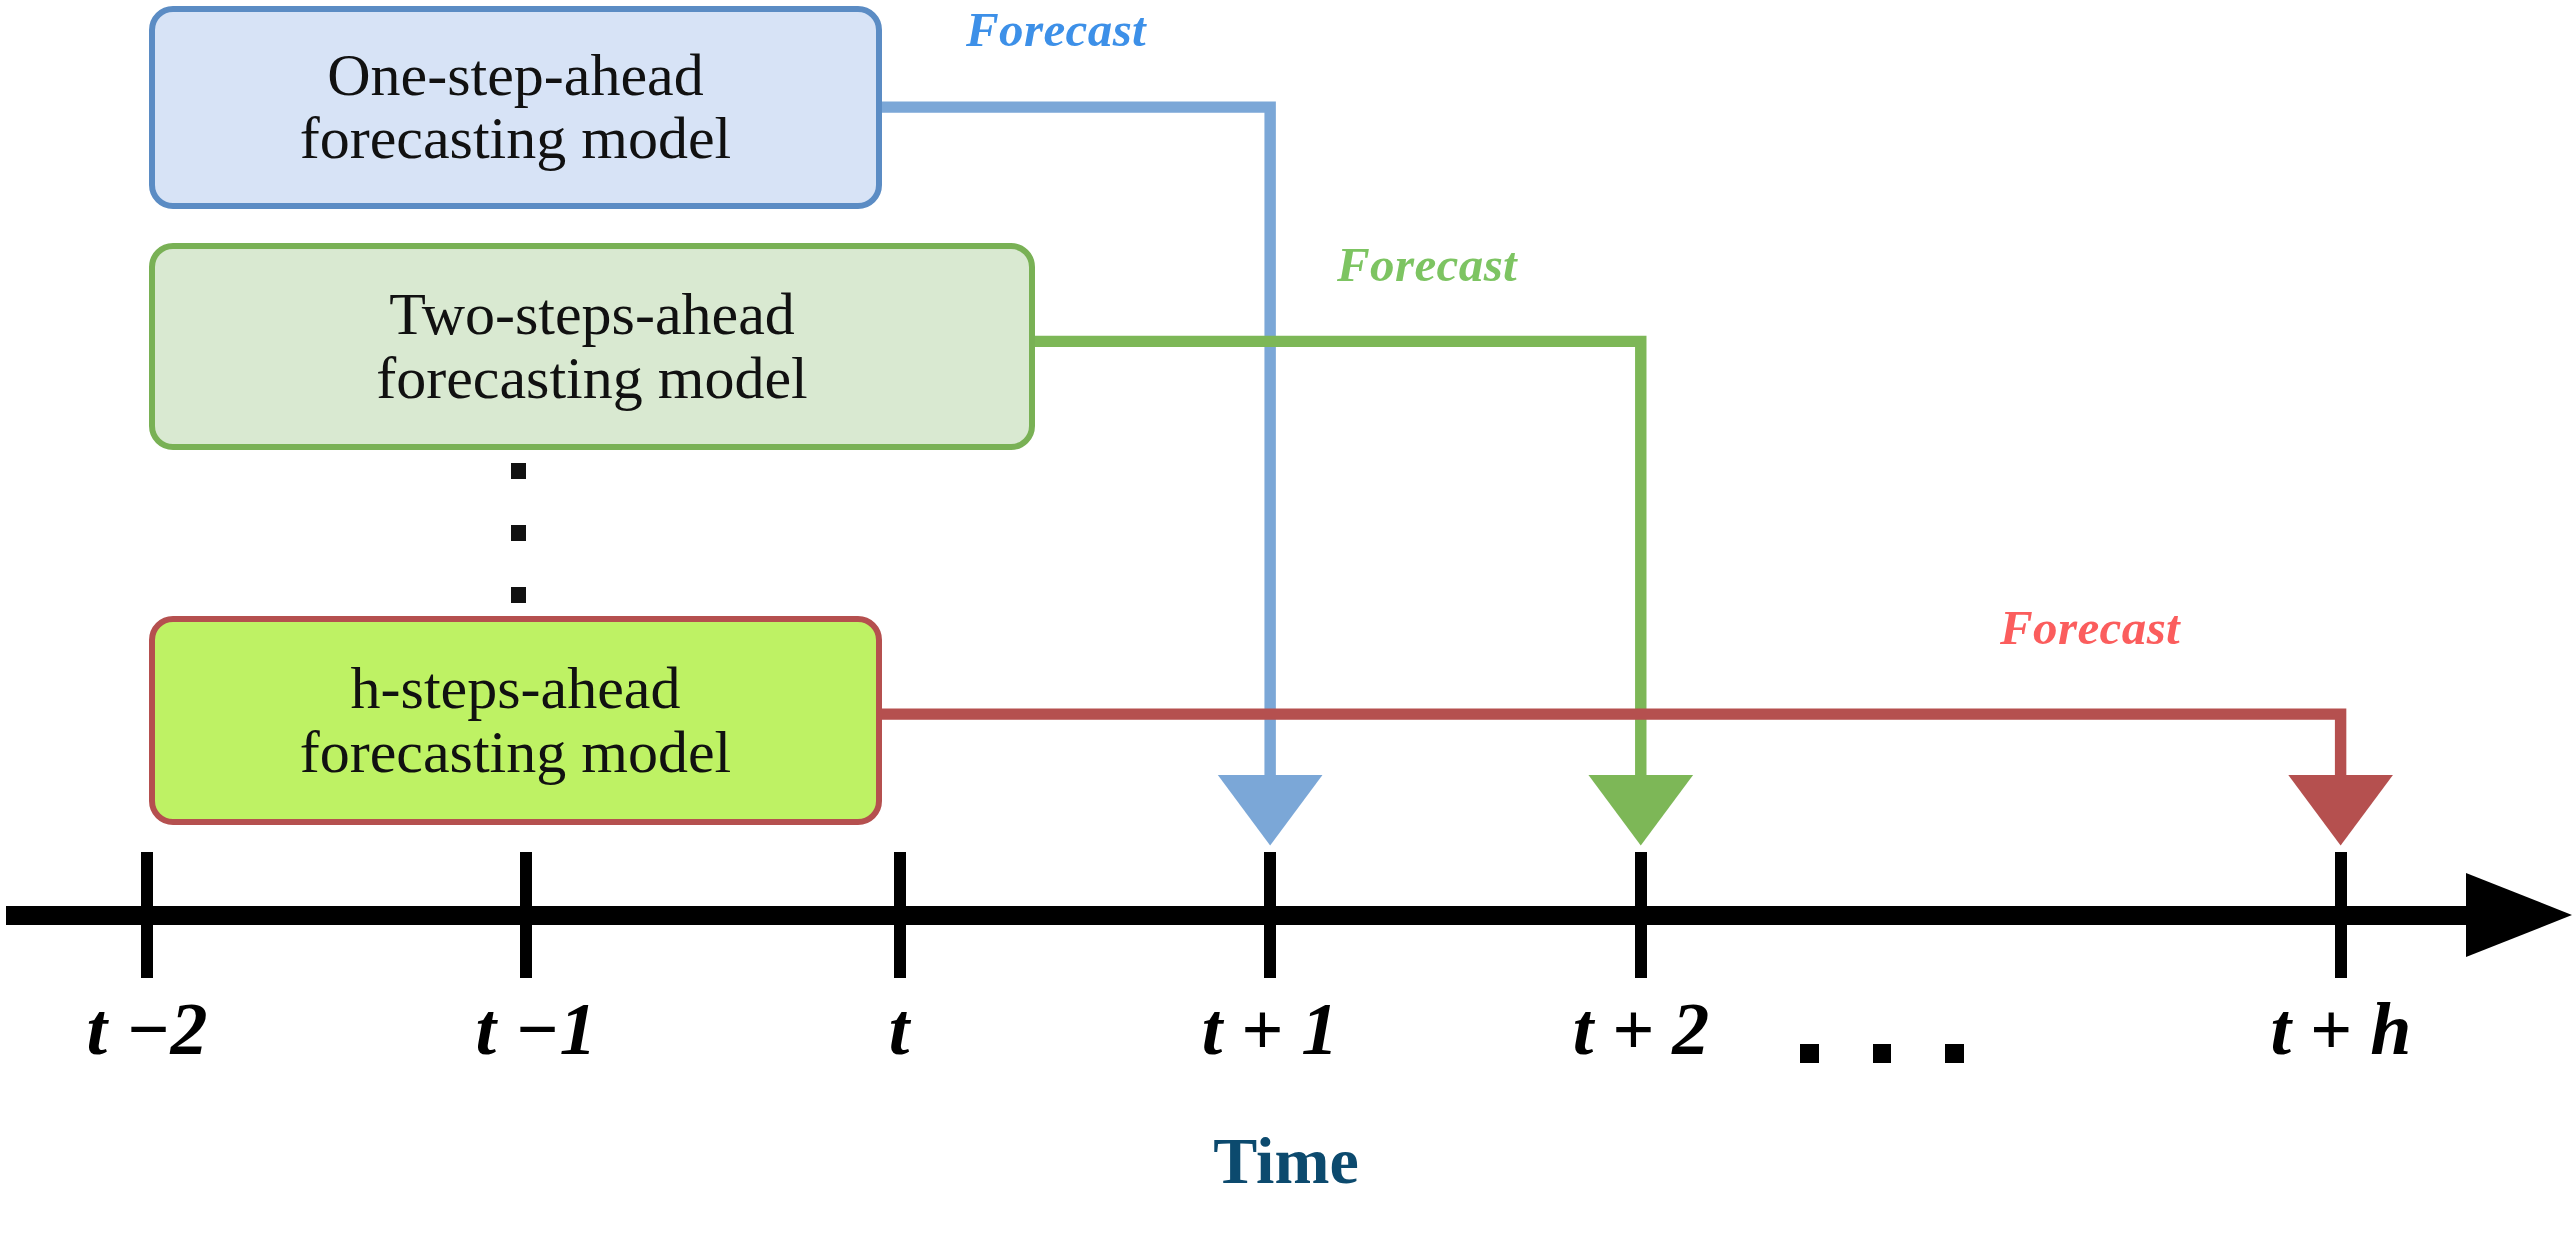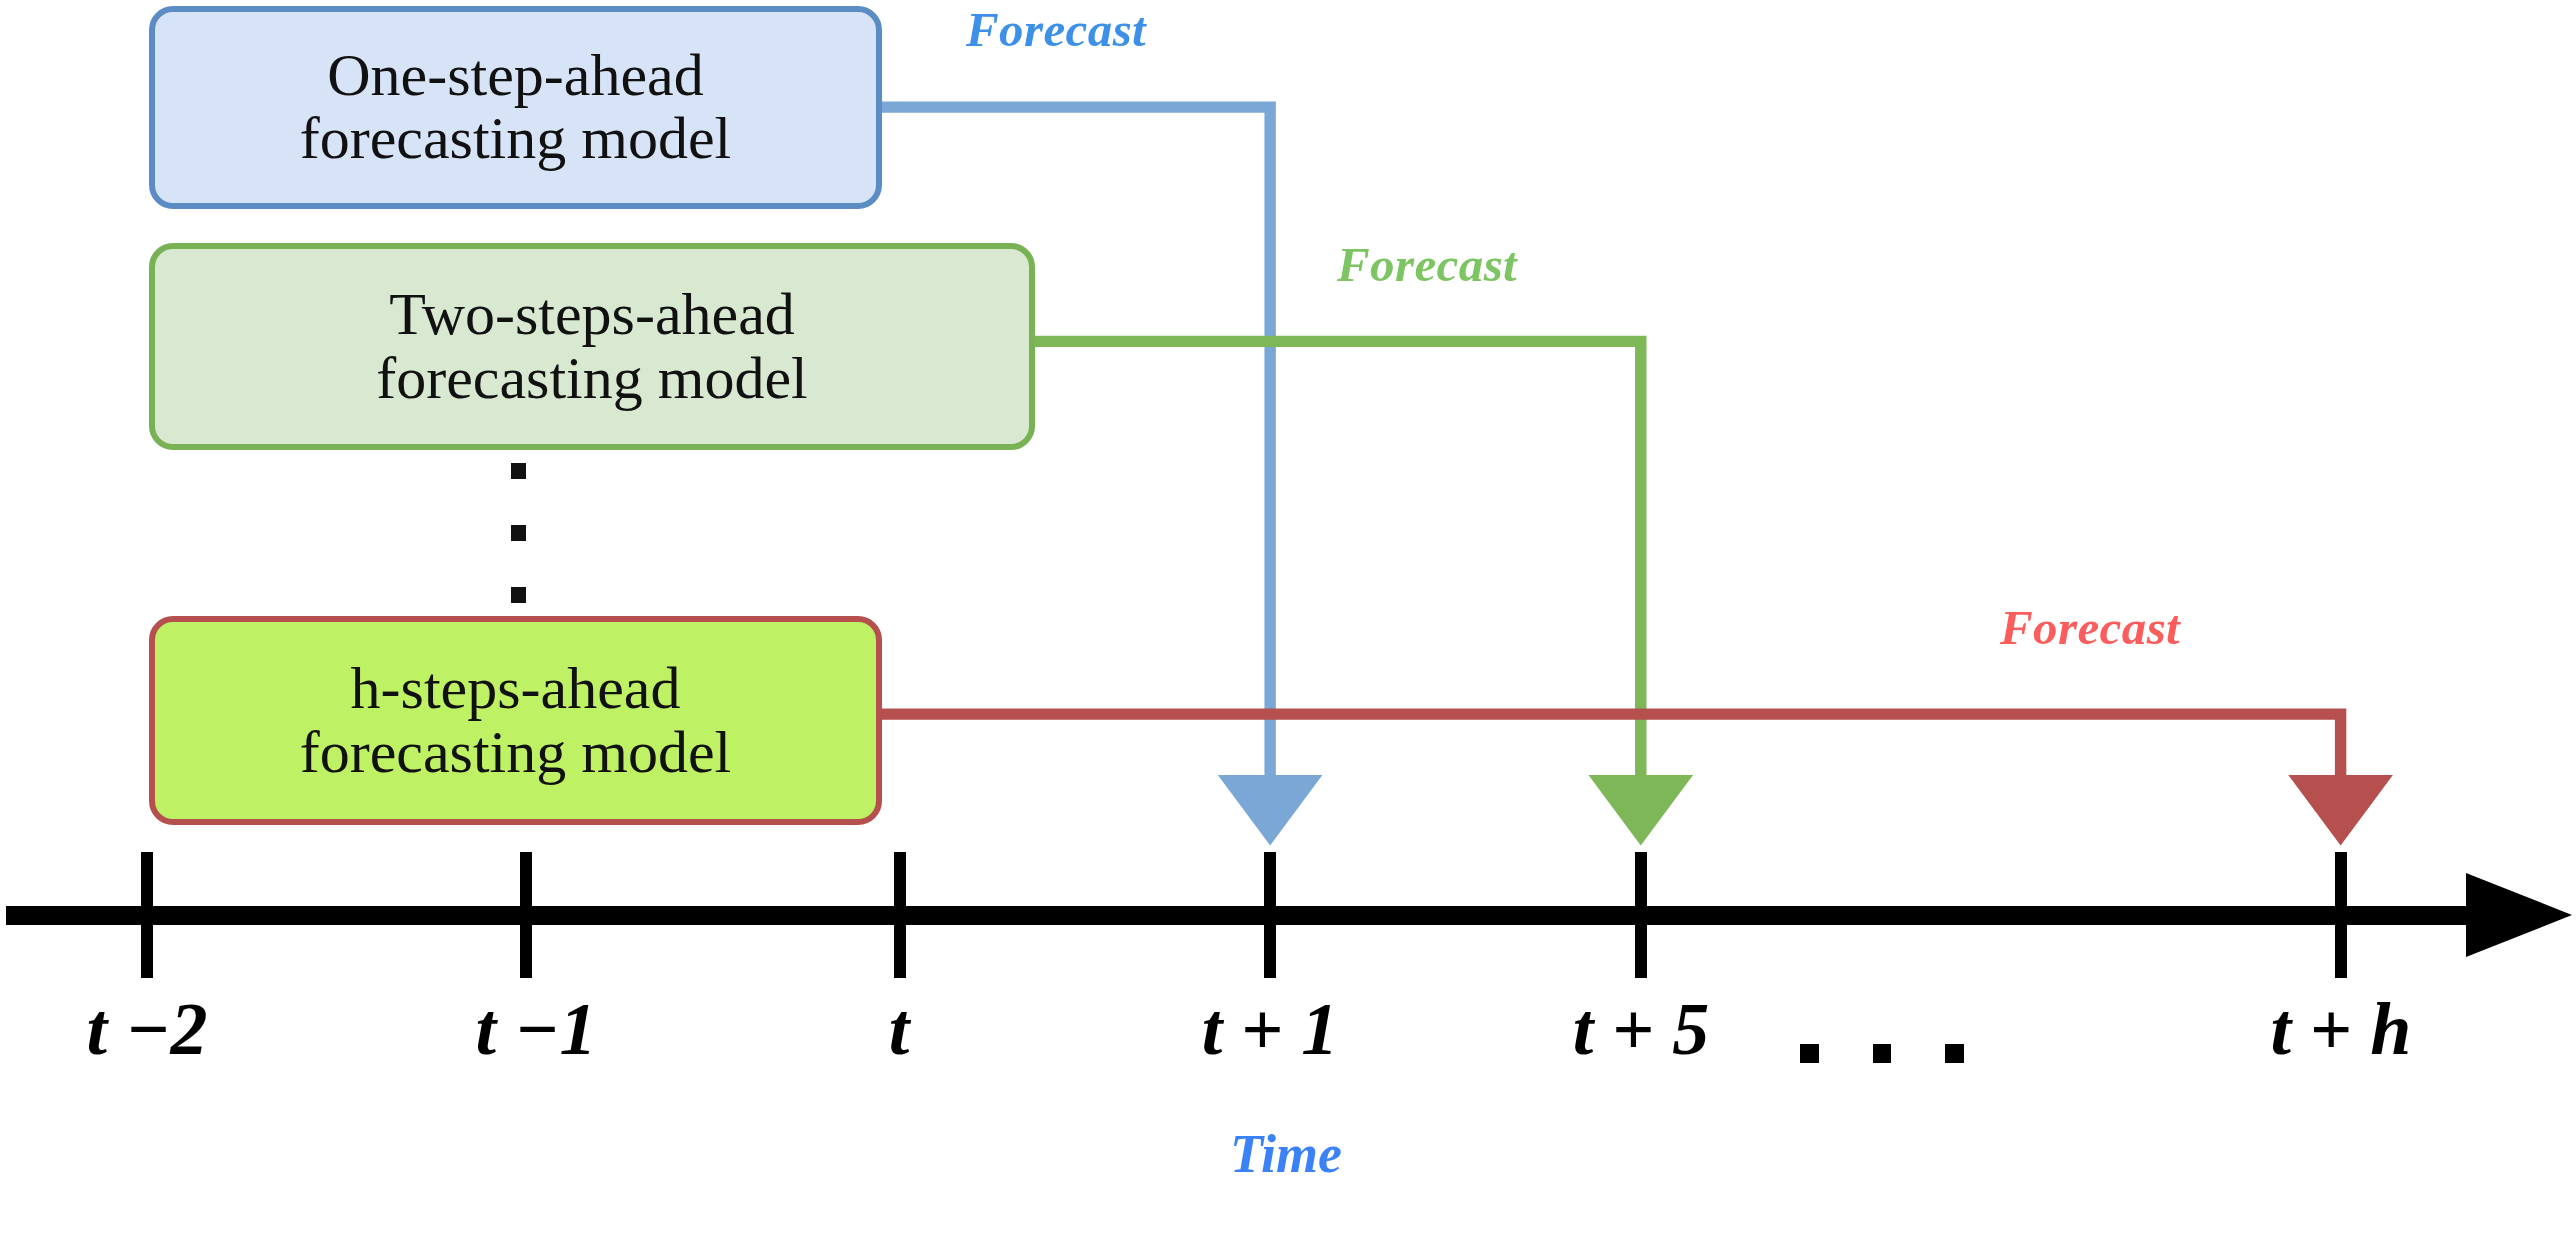--- a/index.html
+++ b/index.html
@@ -122,23 +122,22 @@
   }
   #hdots i { display: block; width: 18.6px; height: 18.6px; background: #000000; }
 
   #time-label {
     position: absolute;
     top: 1123px;
     left: 1286px;
     transform: translateX(-50%);
     font-family: "Liberation Serif", "DejaVu Serif", serif;
     font-weight: bold;
-    font-style: italic;
-    font-size: 54px;
-    color: #3b82f6;
+    font-size: 66px;
+    color: #0c4a6e;
     white-space: nowrap;
   }
 </style>
 </head>
 <body>
 
 <div id="stage">
 
   <svg id="wires" viewBox="0 0 3606 1735" xmlns="http://www.w3.org/2000/svg">
     <defs>
@@ -192,21 +191,21 @@
   <div class="tick" style="left:520px;"></div>
   <div class="tick" style="left:894px;"></div>
   <div class="tick" style="left:1264px;"></div>
   <div class="tick" style="left:1635px;"></div>
   <div class="tick" style="left:2335px;"></div>
 
   <div class="tick-label" style="left:147px;">t −2</div>
   <div class="tick-label" style="left:536px;">t −1</div>
   <div class="tick-label" style="left:899px;">t</div>
   <div class="tick-label" style="left:1270px;">t + 1</div>
-  <div class="tick-label" style="left:1641px;">t + 5</div>
+  <div class="tick-label" style="left:1641px;">t + 2</div>
   <div class="tick-label" style="left:2341px;">t + h</div>
 
   <div id="hdots">
     <i></i>
     <i></i>
     <i></i>
   </div>
 
   <div id="time-label">Time</div>
 

